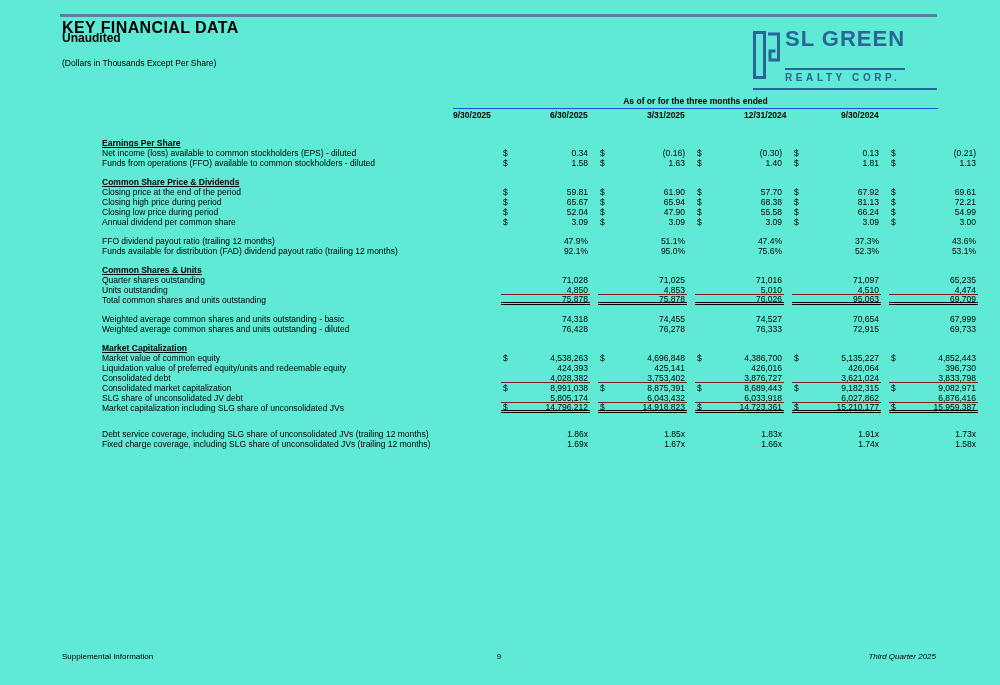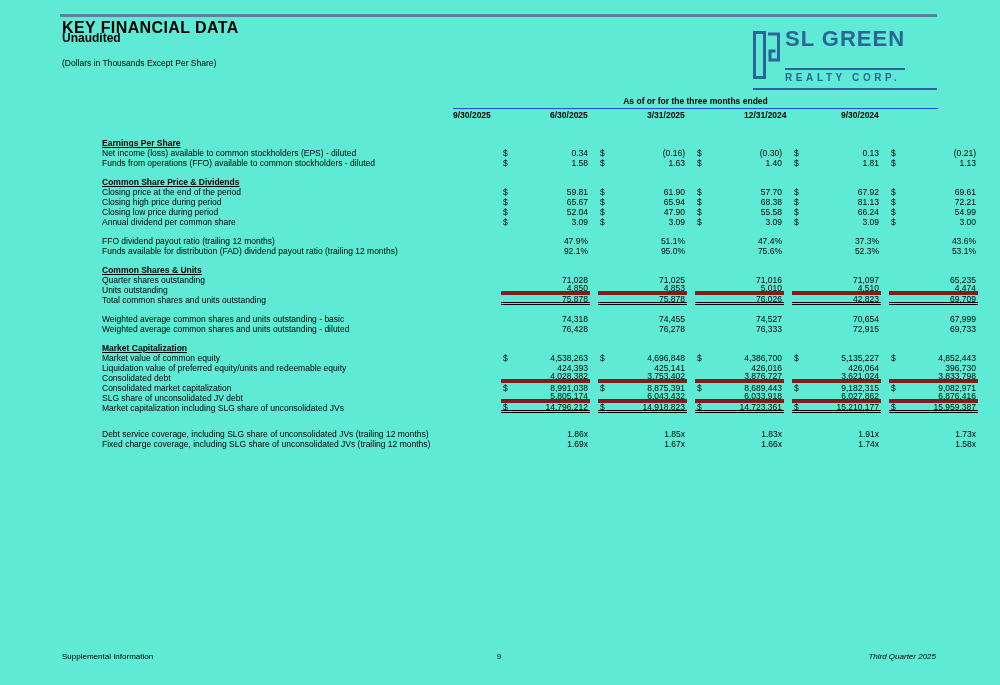--- a/index.html
+++ b/index.html
@@ -31,21 +31,21 @@
   .dates-row { display:flex; margin-left:391px; height:13px; }
   .date-cell { width:97px; text-align:left; font-weight:bold; line-height:13px; }
   .head-gap { height:16px; }
 
   .trow { display:flex; height:10px; line-height:10px; white-space:nowrap; }
   .row-label { width:391px; flex:0 0 auto; overflow:visible;padding-left:40px; }
   .row-label.section { font-weight:bold; text-decoration:underline; }
   .cell { position:relative; width:89px; margin-left:8px; flex:0 0 auto; box-sizing:border-box;
           display:flex; align-items:center; justify-content:flex-end; padding-right:2px; height:10px; }
   .cell .dollar { position:absolute; left:2px; }
-  .cell.b-bottom { border-bottom:4px solid #7f1d1d; }
+  .cell.b-bottom { border-bottom:1px solid #7f1d1d; }
   .cell.b-double { border-bottom:3px double #000; }
   .spacer { height:9px; }
   .spacer.lg { height:16px; }
 
   .footer { position:absolute; left:62px; top:652px; width:874px; font-size:8px; }
   .footer .f-left { position:absolute; left:0; }
   .footer .f-center { position:absolute; left:50%; transform:translateX(-50%); }
   .footer .f-right { position:absolute; right:0;font-style:italic; }
 </style>
 </head>
@@ -313,21 +313,21 @@
           <span class="cell b-double">
             <span class="val">75,878</span>
           </span>
           <span class="cell b-double">
             <span class="val">75,878</span>
           </span>
           <span class="cell b-double">
             <span class="val">76,026</span>
           </span>
           <span class="cell b-double">
-            <span class="val">42,823</span>
+            <span class="val">95,063</span>
           </span>
           <span class="cell b-double">
             <span class="val">69,709</span>
           </span>
         </div>
         <div class="spacer"></div>
         <div class="trow">
           <span class="row-label">Weighted average common shares and units outstanding - basic</span>
           <span class="cell">
             <span class="val">74,318</span>

